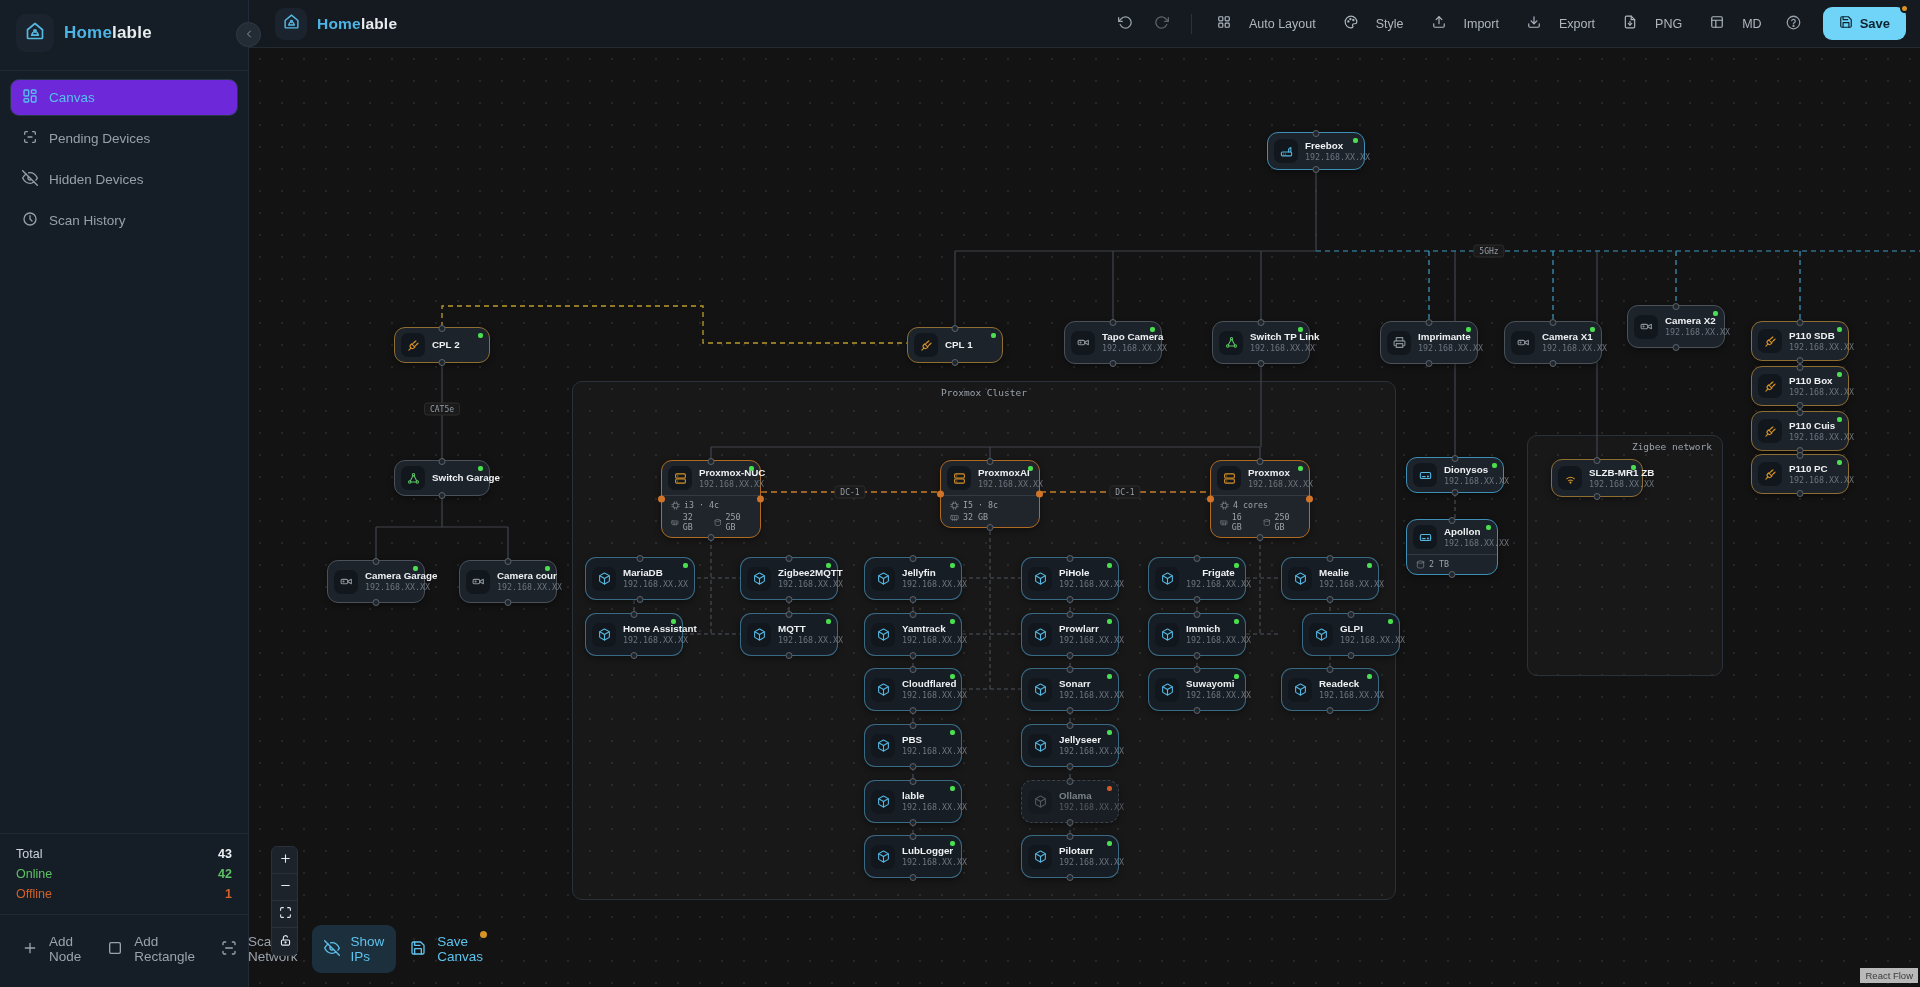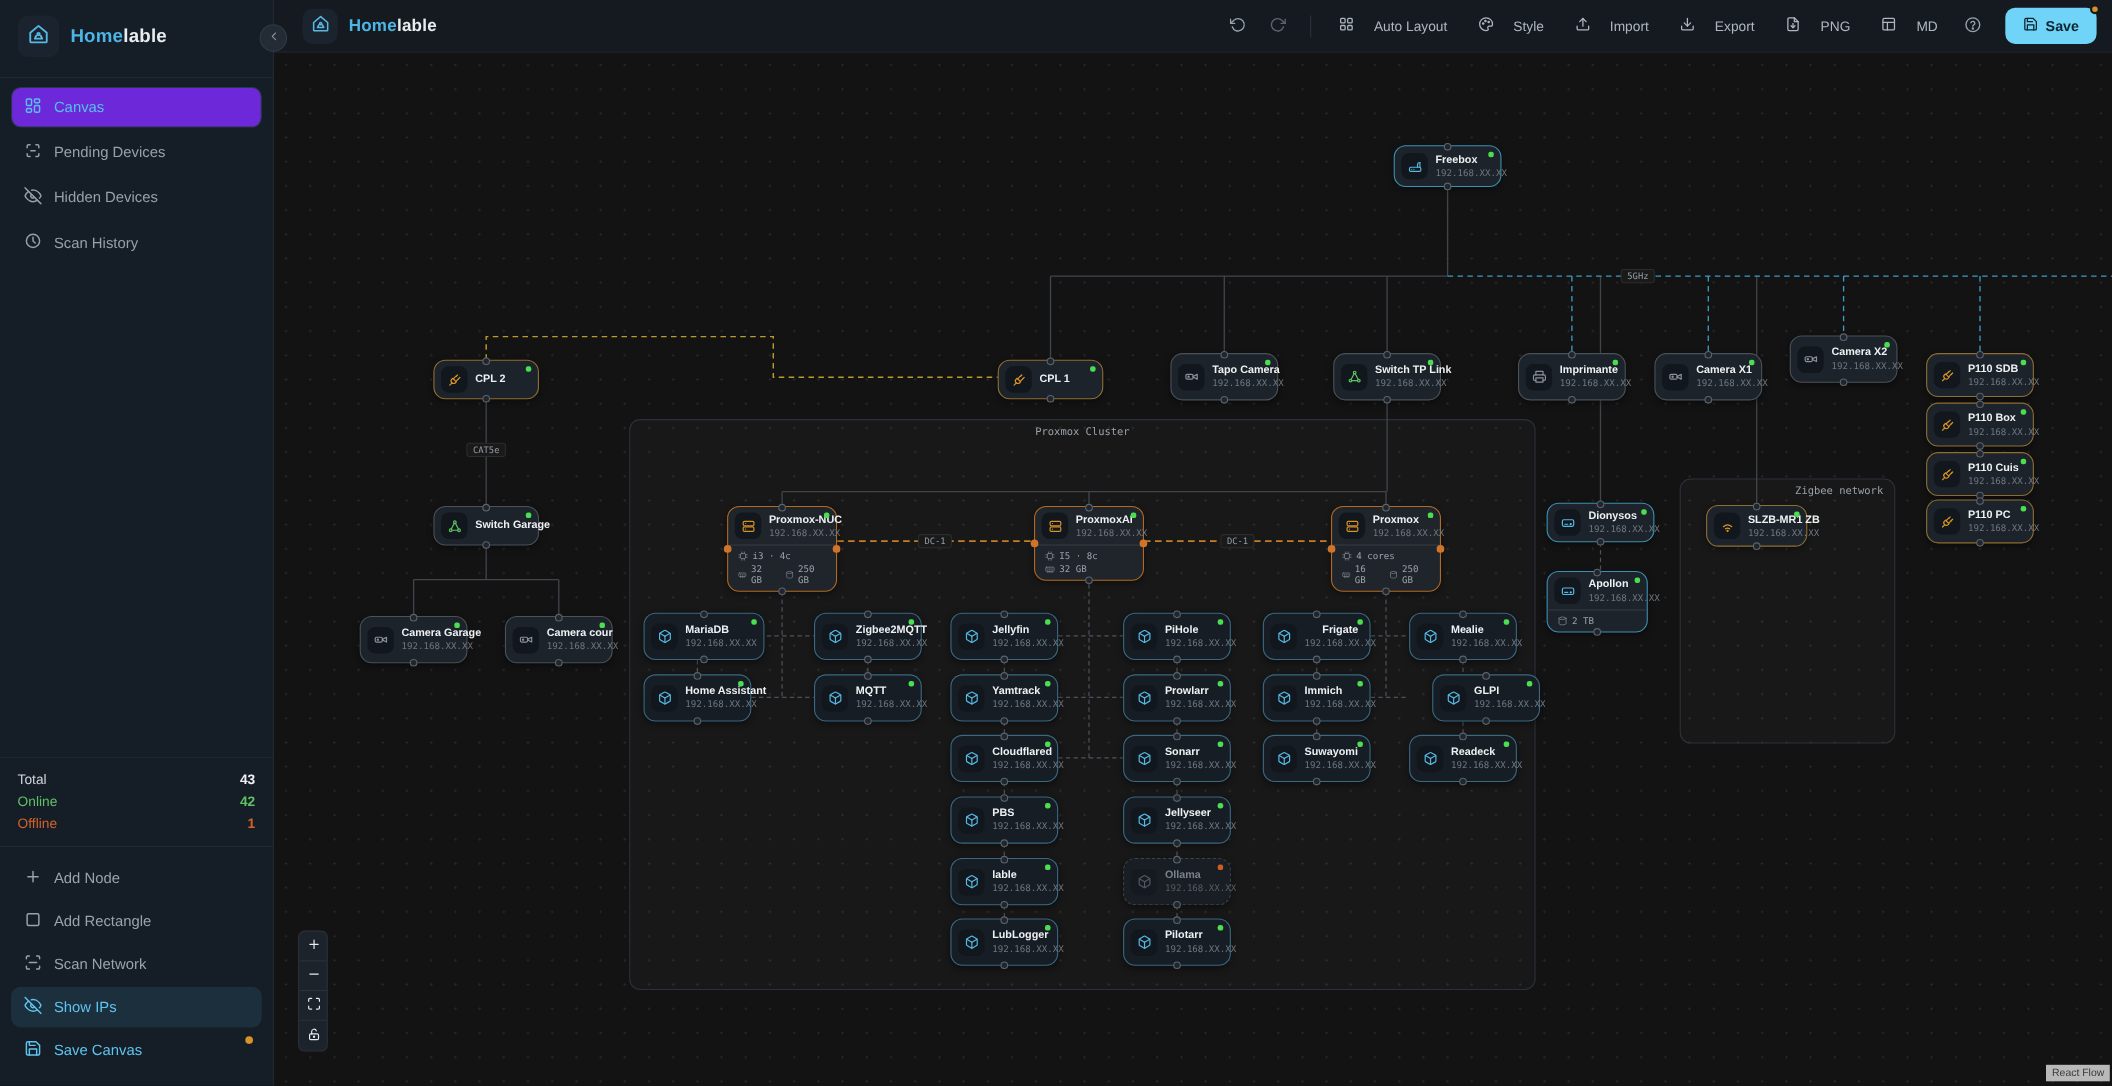--- a/index.html
+++ b/index.html
@@ -17,21 +17,21 @@
   .nav-item { display:flex; align-items:center; gap:11px; padding:9px 12px; border-radius:9px; color:#97a0aa; font-size:13.5px; cursor:pointer; }
   .nav-item svg { width:16px; height:16px; flex:none; }
   .nav-item.active { background:#6d28d9; color:#56c0ee; border:1px solid #273847; padding:8px 11px; }
   .spacer { flex:1; }
   .stats { border-top:1px solid #202933; padding:10px 16px; font-size:12.5px; }
   .stat-row { display:flex; justify-content:space-between; padding:3px 0; }
   .stat-row .v { font-weight:bold; }
   .st-total { color:#cdd3d9; } .st-total .v { color:#eef1f4; }
   .st-online { color:#5dc264; } .st-online .v { color:#5dc264; }
   .st-offline { color:#d2622b; } .st-offline .v { color:#d2622b; }
-  .actions { border-top:1px solid #202933; padding:10px 10px 14px; display:flex; flex-direction:column; gap:2px; }
+  .actions { border-top:1px solid #202933; padding:10px 10px 14px; display:flex; flex-direction:row; gap:2px; }
   .action { position:relative; display:flex; align-items:center; gap:11px; padding:9px 12px; border-radius:9px; color:#9aa3ad; font-size:13.5px; cursor:pointer; }
   .action svg { width:16px; height:16px; flex:none; }
   .action.active { background:#1b2f3d; color:#5ec3ee; }
   .action.accent { color:#5ec3ee; }
   .action .odot { position:absolute; right:8px; top:6px; width:7px; height:7px; border-radius:50%; background:#d79326; }
 
   
   .main { flex:1; display:flex; flex-direction:column; position:relative; }
   .collapse-btn { position:absolute; left:-13px; top:22px; width:25px; height:25px; border-radius:50%; background:#232b34; border:1px solid #303a45; color:#8b939c; display:flex; align-items:center; justify-content:center; z-index:9; cursor:pointer; }
   .collapse-btn svg { width:12px; height:12px; }

